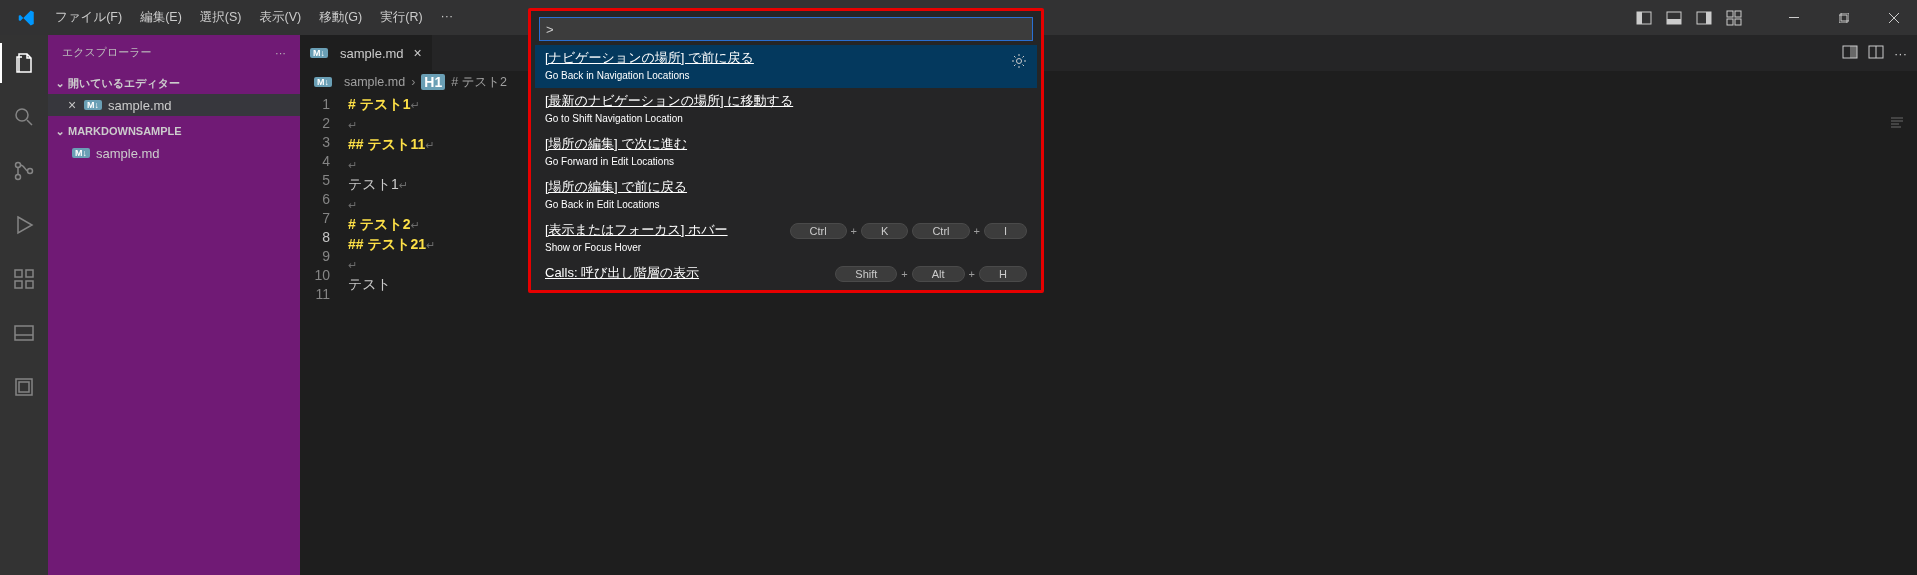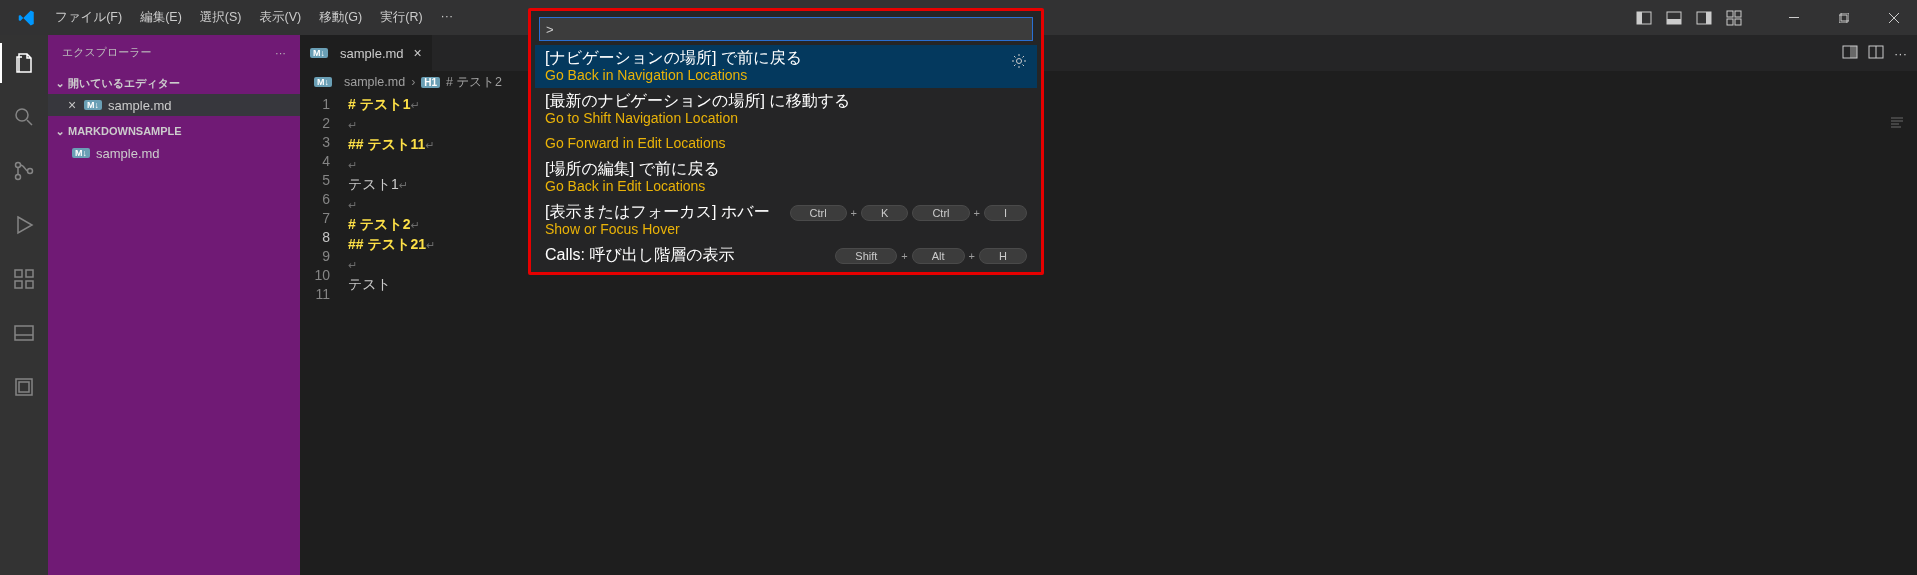--- a/index.html
+++ b/index.html
@@ -42,22 +42,22 @@
 .lines { padding-top: 2px; }
 .lines .h1 { color: #fde047; font-weight: 700; }
 .lines .pilcrow { color: #6c6c6c; font-size: 11px; }
 .minimap-ico { position: absolute; right: 10px; top: 80px; width: 20px; }
 
 .palette-overlay { position: absolute; left: 528px; top: 8px; width: 516px; border: 3px solid #e60000; background: #252526; padding: 4px; border-radius: 2px; z-index: 50; }
 .pal-input { width: calc(100% - 8px); margin: 2px 4px 4px 4px; height: 24px; background: #3c3c3c; border: 1px solid #2a6fd3; color: #cccccc; padding: 0 6px; font-size: 13px; outline: none; font-family: inherit; }
 .pal-list { max-height: 310px; overflow: hidden; }
 .pal-item { padding: 4px 10px; position: relative; }
 .pal-item.selected { background: #04395e; }
-.pal-title { color: #ffffff; font-size: 16px; line-height: 18px; }
-.pal-sub { color: #eab308; font-size: 14px; line-height: 17px; }
+.pal-title { color: #ffffff; font-size: 13px; line-height: 18px; text-decoration: underline; }
+.pal-sub { color: #ffffff; font-size: 10px; line-height: 17px; }
 .pal-gear { position: absolute; right: 10px; top: 8px; }
 .pal-kbd { position: absolute; right: 10px; top: 6px; display: flex; align-items: center; gap: 4px; }
 .key { background: #3c3c3c; border: 1px solid #4a4a4a; border-radius: 8px; padding: 1px 19px; font-size: 11px; color: #ccc; }
 .plus { color: #9d9d9d; font-size: 11px; }
 </style>
 </head>
 <body>
 
 <div class="titlebar">
   <svg class="app-icon" viewBox="0 0 24 24">
@@ -212,21 +212,21 @@
               <rect x="1" y="2" width="14" height="12" fill="none" stroke="#ccc"></rect>
               <path d="M8 2v12" stroke="#ccc"></path>
             </svg></span>
         <span>···</span>
       </div>
     </div>
     <div class="breadcrumb">
       <span class="file-icon">M↓</span>
       <span>sample.md</span>
       <span class="bc-chev">›</span>
-      <span style="background:#6a9fb5;color:#fff;font-size:10px;padding:0 3px;border-radius:2px;font-weight:700">H1</span>
+      <span style="background:#6a9fb5;color:#fff;font-size:14px;padding:0 3px;border-radius:2px;font-weight:700">H1</span>
       <span># テスト2</span>
     </div>
     <div class="code">
       <div class="gutter" id="gutter">
           <div>1</div>
           <div>2</div>
           <div>3</div>
           <div>4</div>
           <div>5</div>
           <div>6</div>
@@ -265,20 +265,21 @@
         <span class="pal-gear"><svg width="16" height="16" viewBox="0 0 16 16">
             <circle cx="8" cy="8" r="2.5" fill="none" stroke="#ccc"></circle>
             <path d="M8 1v2M8 13v2M1 8h2M13 8h2M3 3l1.5 1.5M11.5 11.5L13 13M13 3l-1.5 1.5M4.5 11.5L3 13" stroke="#ccc"></path>
           </svg></span>
       </div>
       <div class="pal-item">
         <div class="pal-title">[最新のナビゲーションの場所] に移動する</div>
         <div class="pal-sub">Go to Shift Navigation Location</div>
       </div>
       <div class="pal-item">
+        <div class="pal-title">[場所の編集] で次に進む</div>
         <div class="pal-sub">Go Forward in Edit Locations</div>
       </div>
       <div class="pal-item">
         <div class="pal-title">[場所の編集] で前に戻る</div>
         <div class="pal-sub">Go Back in Edit Locations</div>
       </div>
       <div class="pal-item">
         <div class="pal-title">[表示またはフォーカス] ホバー</div>
         <div class="pal-sub">Show or Focus Hover</div>
         <span class="pal-kbd">

